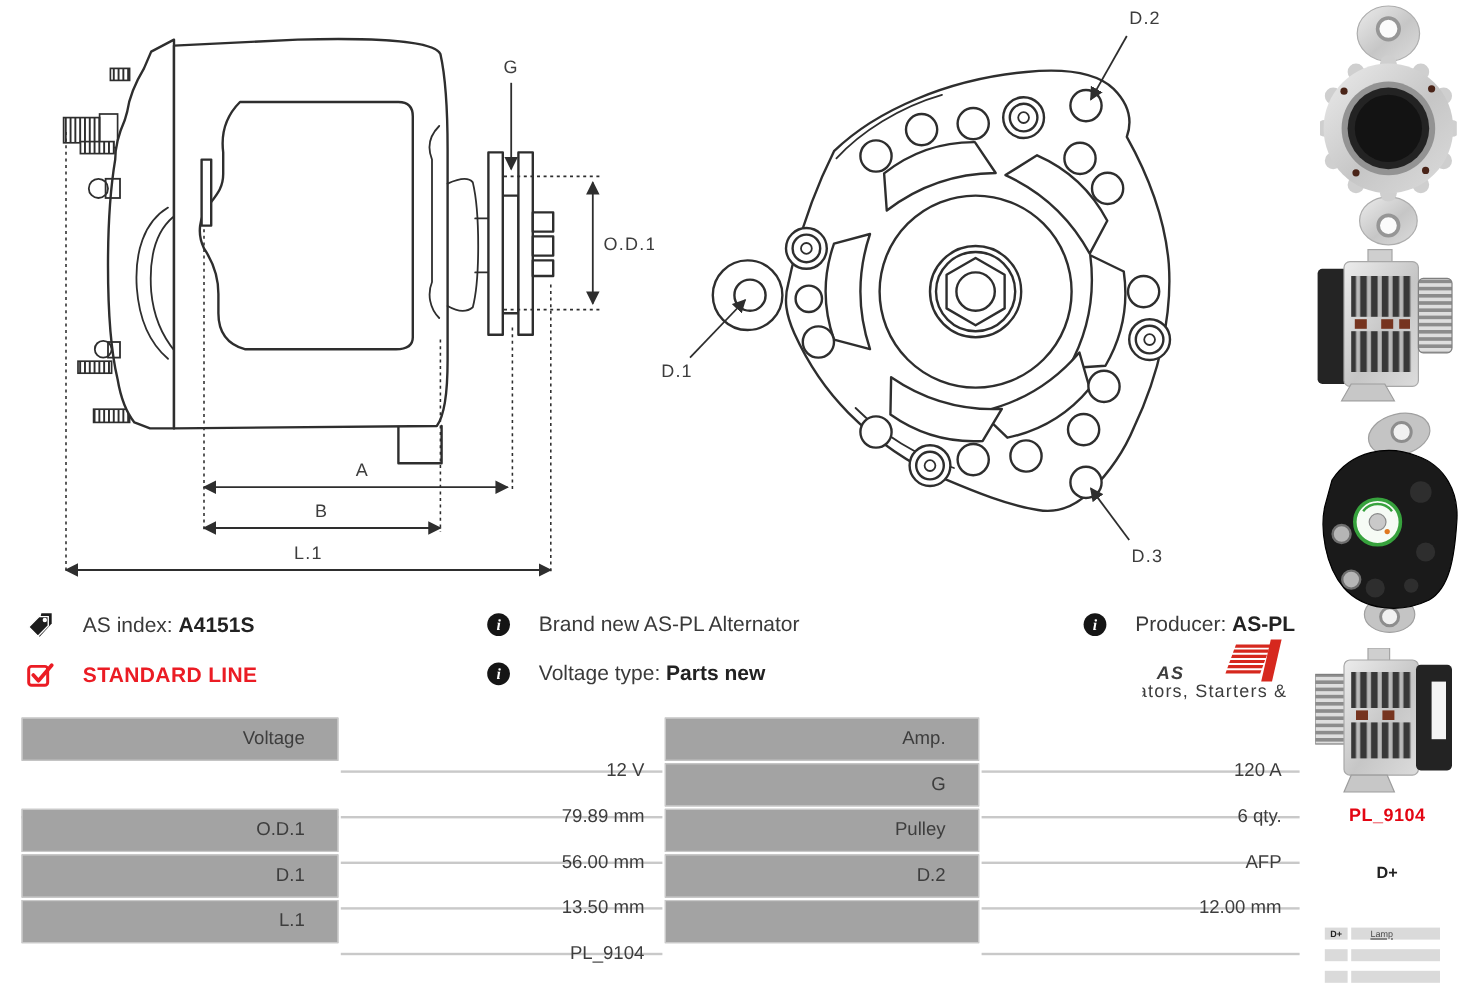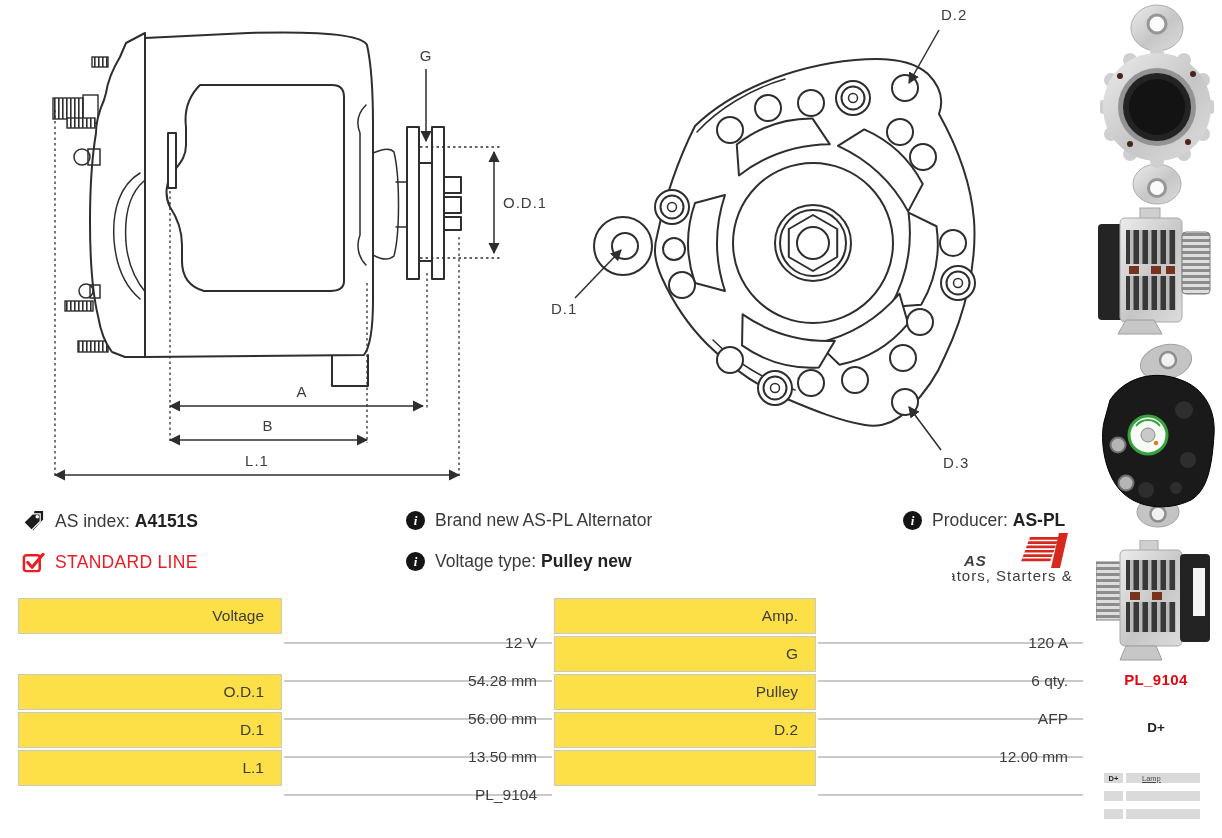--- a/index.html
+++ b/index.html
@@ -4,31 +4,31 @@
 <style>
   html,body{margin:0;padding:0;background:#fff;}
   #page{position:relative;width:1222px;height:838px;background:#fff;overflow:hidden;
         font-family:"Liberation Sans",sans-serif;color:#3a3a3a;}
   .abs{position:absolute;}
   svg text{font-family:"Liberation Sans",sans-serif;fill:#3d3d3d;font-size:15px;letter-spacing:1px;}
   .ln{stroke:#2e2e2e;stroke-width:2;fill:#fff;stroke-linejoin:round;stroke-linecap:round;}
   .ln-thin{stroke:#2e2e2e;stroke-width:1.5;fill:none;stroke-linecap:round;}
   .dim{stroke:#2e2e2e;stroke-width:1.5;fill:none;}
   .dot{stroke:#2e2e2e;stroke-width:1.3;fill:none;stroke-dasharray:2.5 3;}
-  .inforow{position:absolute;display:flex;align-items:center;gap:10px;font-size:17.5px;color:#3a3a3a;}
+  .inforow{position:absolute;display:flex;align-items:center;gap:24px;font-size:17.5px;color:#3a3a3a;}
   .inforow b{color:#222;}
   .iicon{width:19px;height:19px;border-radius:50%;background:#151515;color:#fff;
          display:flex;align-items:center;justify-content:center;
          font:italic bold 13px "Liberation Serif",serif;flex:0 0 auto;}
-  .red{color:#eb1c24;font-weight:normal;letter-spacing:.3px;text-align:center;}
+  .red{color:#eb1c24;font-weight:bold;letter-spacing:.3px;text-align:center;}
   #spec{position:absolute;left:18px;top:598px;width:1067px;display:grid;
         grid-template-columns:264px 268px 262px 265px;grid-auto-rows:36px;gap:2px;}
   .cell{border:1px solid #c9c9c9;display:flex;align-items:center;justify-content:flex-end;
         font-size:15.5px;color:#3d3d3d;box-sizing:border-box;}
-  .k{background:#fde047;padding-right:17px;}
+  .k{background:#a3a3a3;padding-right:27px;}
   .v{background:#ffffff;padding-right:14px;margin-top:44px;}
   #plugcode{position:absolute;left:1096px;top:671px;width:120px;text-align:center;
             font-size:15px;font-weight:bold;color:#e30613;letter-spacing:.4px;}
   #termlabel{position:absolute;left:1096px;top:720px;width:120px;text-align:center;
              font-size:13.5px;font-weight:bold;color:#222;}
   #pintable{position:absolute;left:1104px;top:773px;width:96px;display:flex;
             flex-direction:column;gap:8px;}
   .prow{display:flex;gap:3px;height:10px;}
   .pcell{background:#dadada;display:flex;align-items:center;font-size:7.5px;color:#4a4a4a;}
   .pcell.pin{width:19px;justify-content:center;font-weight:bold;color:#222;}
@@ -223,21 +223,21 @@
   </div>
 
   <div class="inforow" style="left:406px;top:510px;">
     <span class="iicon">i</span>
     <span>Brand new AS-PL Alternator</span>
   </div>
 
   <div class="inforow" style="left:406px;top:551px;">
     <span class="iicon">i</span>
     <span><span>Voltage type:</span>
-      <b>Pulley new</b></span>
+      <b>Parts new</b></span>
   </div>
 
   <div class="inforow" style="left:903px;top:510px;">
     <span class="iicon">i</span>
     <span><span>Producer:</span>
       <b>AS-PL</b></span>
   </div>
 
   <svg class="abs" style="left:952px;top:530px;" width="120" height="56" viewBox="0 0 120 56">
     <g fill="#d6281e" transform="translate(58,7) skewX(-20)">
@@ -253,21 +253,21 @@
     <text x="58" y="51" text-anchor="middle" font-size="8.2" letter-spacing="0.2" fill="#8f8f8f">Alternators, Starters &amp; Parts</text>
   </svg>
 
   <div id="spec">
     <div class="cell k">Voltage</div>
     <div class="cell v">12 V</div>
     <div class="cell k">Amp.</div>
     <div class="cell v">120 A</div>
 
     <div class="cell v">113.00 mm</div>
-    <div class="cell v">54.28 mm</div>
+    <div class="cell v">79.89 mm</div>
 
     <div class="cell k">G</div>
     <div class="cell v">6 qty.</div>
     <div class="cell k">O.D.1</div>
     <div class="cell v">56.00 mm</div>
 
     <div class="cell k">Pulley</div>
     <div class="cell v">AFP</div>
     <div class="cell k">D.1</div>
     <div class="cell v">13.50 mm</div>

